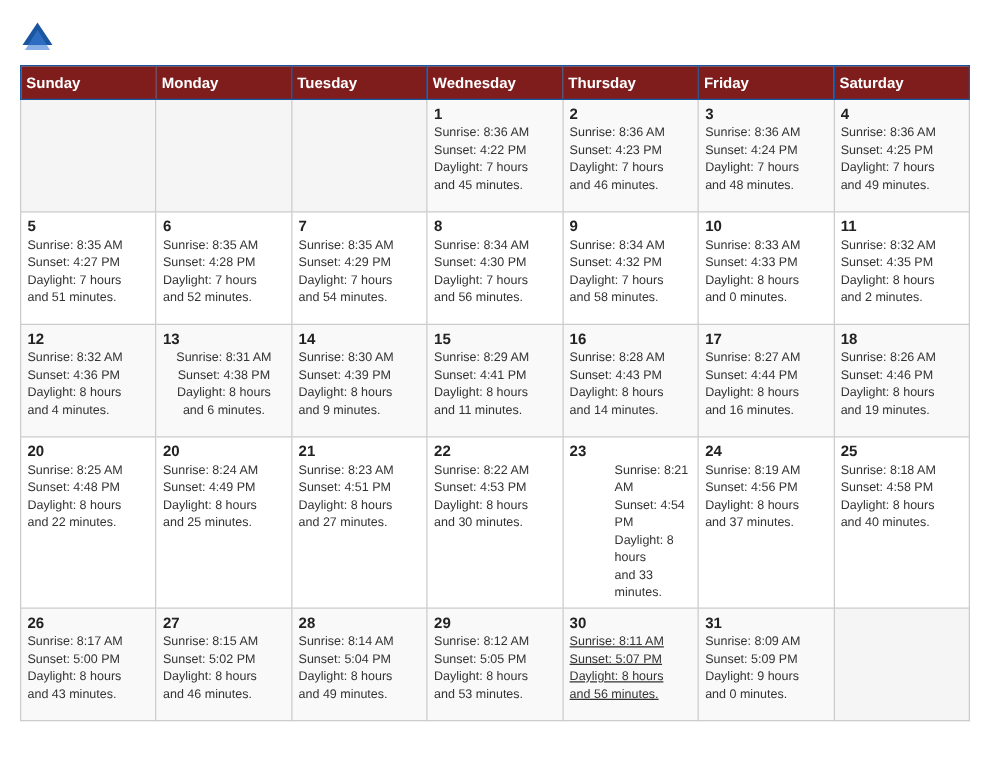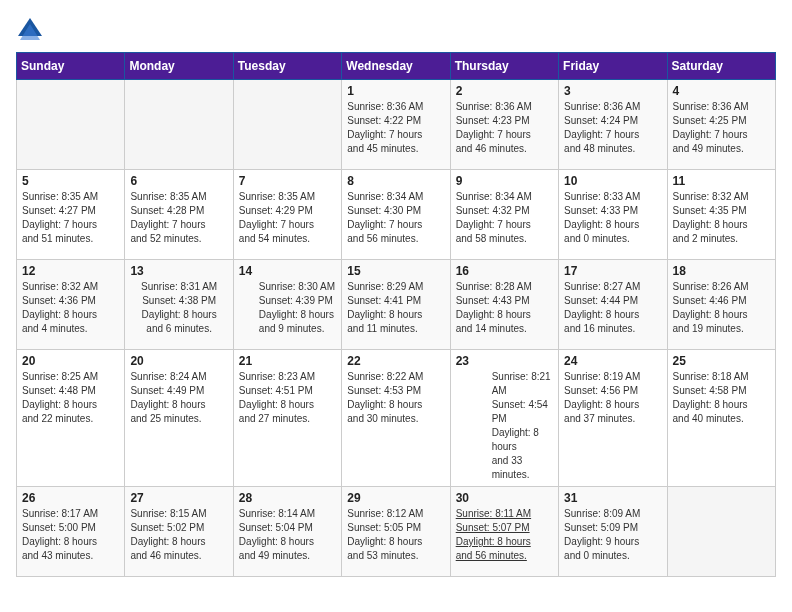--- a/index.html
+++ b/index.html
@@ -51,21 +51,21 @@
     .calendar-subtitle {
       font-size: 14px;
       color: #444;
     }
     .calendar-table {
       width: 100%;
       border-collapse: collapse;
       table-layout: fixed;
     }
     .calendar-table thead th {
-      background-color: #4c1d95;
+      background-color: #7f1d1d;
       color: #fff;
       font-size: 12px;
       font-weight: bold;
       padding: 6px 4px;
       text-align: left;
       border: 1px solid #1a56a0;
     }
     .calendar-table tbody td {
       border: 1px solid #ccc;
       vertical-align: top;
@@ -220,21 +220,21 @@
         </td>
         <td>
           <span class="day-number">13</span>
           <div class="day-info" style="white-space: pre-line; text-align: center;">Sunrise: 8:31 AM
 Sunset: 4:38 PM
 Daylight: 8 hours
 and 6 minutes.</div>
         </td>
         <td>
           <span class="day-number">14</span>
-          <div class="day-info" style="white-space: pre-line; margin-left: 20px;">Sunrise: 8:30 AM
+          <div class="day-info" style="white-space: pre-line;">Sunrise: 8:30 AM
 Sunset: 4:39 PM
 Daylight: 8 hours
 and 9 minutes.</div>
         </td>
         <td>
           <span class="day-number">15</span>
           <div class="day-info" style="white-space: pre-line;">Sunrise: 8:29 AM
 Sunset: 4:41 PM
 Daylight: 8 hours
 and 11 minutes.</div>

